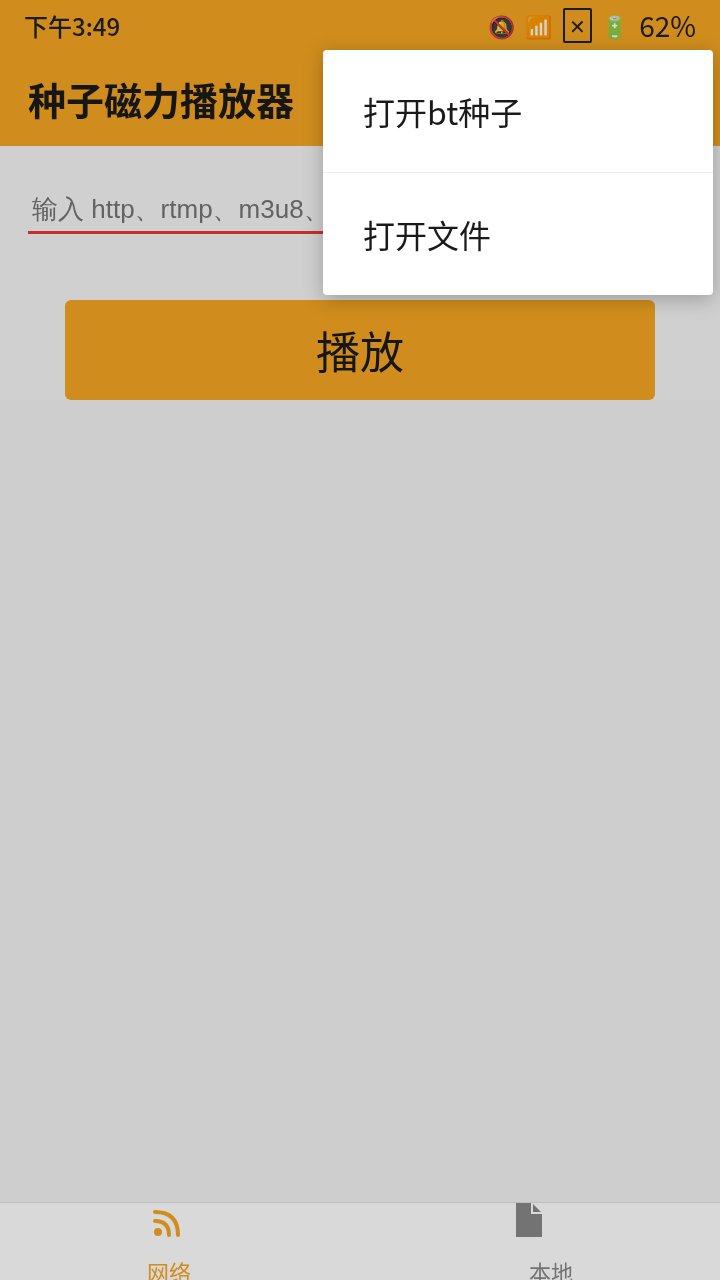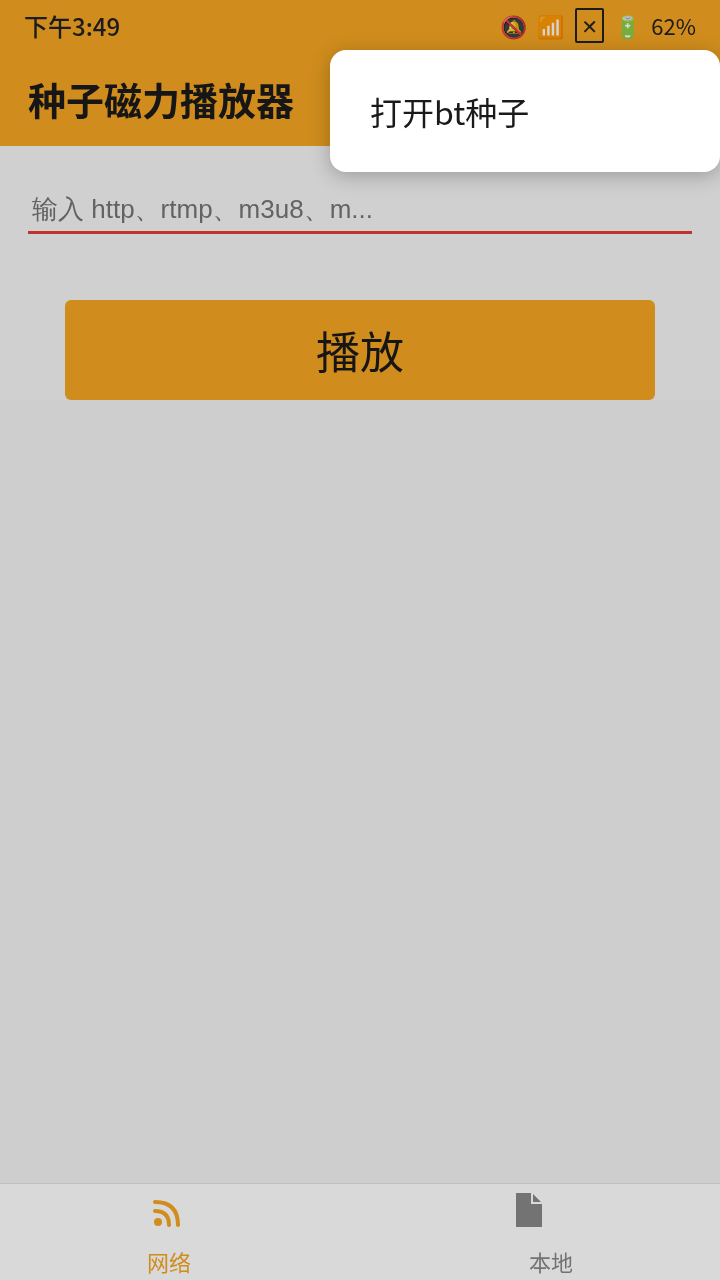--- a/index.html
+++ b/index.html
@@ -29,21 +29,21 @@
       font-weight: 500;
     }
     .status-right {
       display: flex;
       align-items: center;
       gap: 10px;
       font-size: 22px;
       color: #222;
     }
     .battery-text {
-      font-size: 22px;
+      font-size: 28px;
       color: #222;
     }
 
     
     .app-bar {
       width: 100%;
       height: 96px;
       background: #f5a623;
       display: flex;
       align-items: center;
@@ -110,21 +110,21 @@
       cursor: pointer;
       font-family: inherit;
     }
 
     
     .bottom-nav {
       position: absolute;
       bottom: 0;
       left: 0;
       width: 100%;
-      height: 97px;
+      height: 78px;
       background: #ffffff;
       display: flex;
       align-items: center;
       justify-content: space-around;
       border-top: 1px solid #e0e0e0;
     }
     .nav-item {
       display: flex;
       flex-direction: column;
       align-items: center;
@@ -157,24 +157,24 @@
       top: 0;
       left: 0;
       width: 100%;
       height: 100%;
       background: rgba(0,0,0,0.15);
       z-index: 100;
     }
     .dropdown-menu {
       position: absolute;
       top: 50px;
-      right: 0;
+      right: 7px;
       width: 390px;
       background: #ffffff;
-      border-radius: 16px;
+      border-radius: 4px;
       box-shadow: 0 4px 20px rgba(0,0,0,0.25);
       z-index: 200;
       overflow: hidden;
     }
     .dropdown-item {
       padding: 38px 40px;
       font-size: 32px;
       color: #1a1a1a;
       cursor: pointer;
       border-bottom: 1px solid #f0f0f0;
@@ -238,14 +238,15 @@
         <path d="M20 2 V12 H30" fill="none" stroke="#fff" stroke-width="2"></path>
       </svg>
     </span>
     <span class="nav-label inactive">本地</span>
   </div>
 </div>
 
 <div class="dropdown-overlay">
   <div class="dropdown-menu">
     <div class="dropdown-item">打开bt种子</div>
+    <div class="dropdown-item">打开文件</div>
   </div>
 </div>
 
 </body></html>

